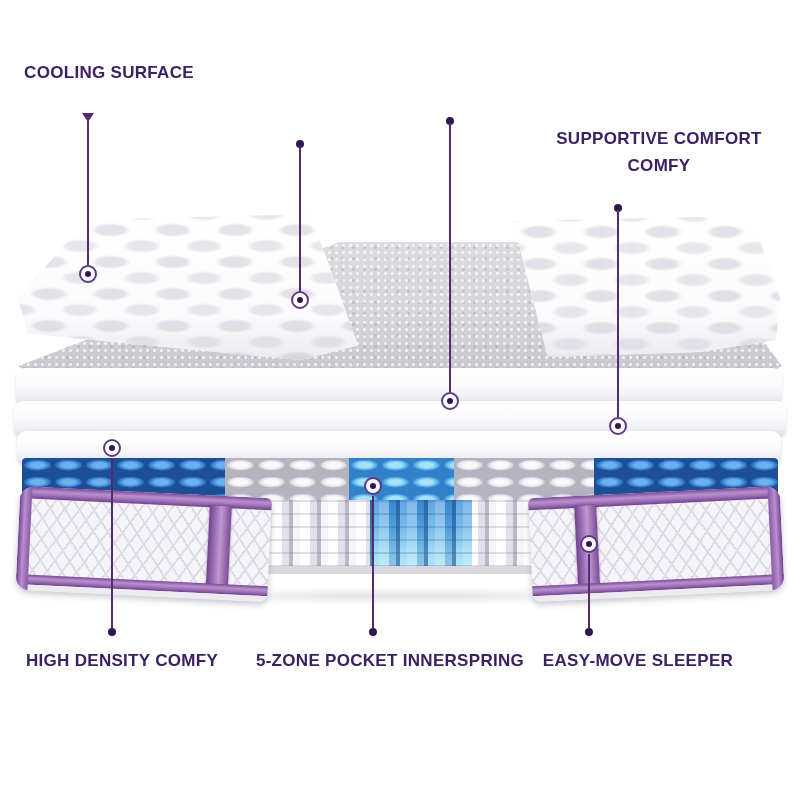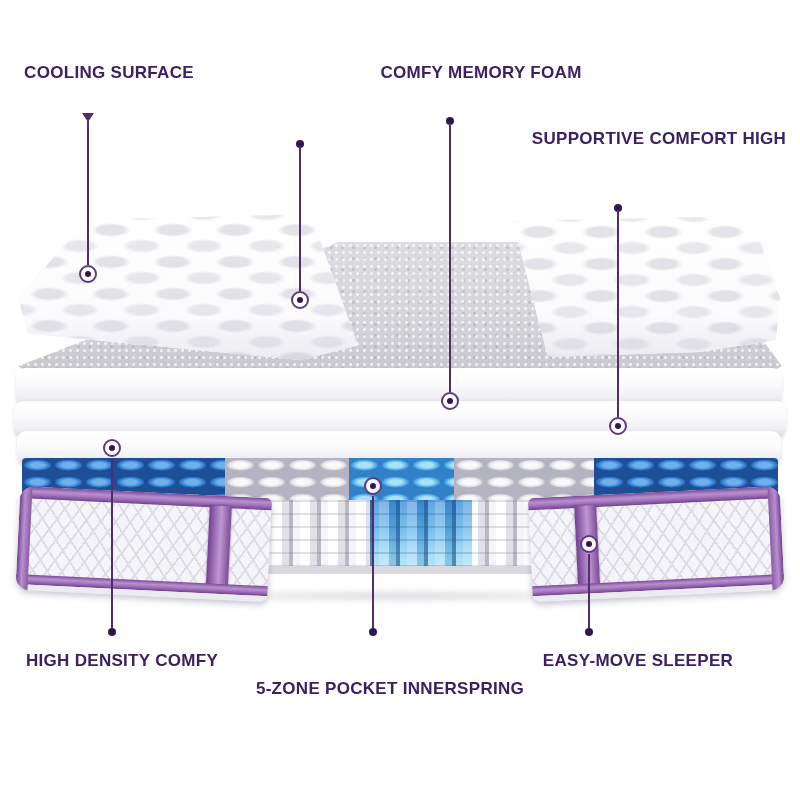--- a/index.html
+++ b/index.html
@@ -175,47 +175,46 @@
   <div class="cring" style="left:79px;top:265px;">
       <i></i>
     </div>
 
   <div class="cdot" style="left:296px;top:140px;"></div>
   <div class="cline" style="left:299px;top:146px;height:146px;"></div>
   <div class="cring" style="left:291px;top:291px;">
       <i></i>
     </div>
 
-  <div class="label" style="left:371px;top:59px;width:220px;">COMFY MEMORY FOAM</div>
   <div class="cdot" style="left:446px;top:117px;"></div>
   <div class="cline" style="left:449px;top:123px;height:269px;"></div>
   <div class="cring" style="left:441px;top:392px;">
       <i></i>
     </div>
 
-  <div class="label" style="left:528px;top:125px;width:262px;">SUPPORTIVE COMFORT HIGH</div>
+  <div class="label" style="left:528px;top:125px;width:262px;">SUPPORTIVE COMFORT COMFY</div>
   <div class="cdot" style="left:614px;top:204px;"></div>
   <div class="cline" style="left:617px;top:210px;height:207px;"></div>
   <div class="cring" style="left:609px;top:417px;">
       <i></i>
     </div>
 
   <div class="cring" style="left:103px;top:439px;">
       <i></i>
     </div>
   <div class="cline" style="left:111px;top:458px;height:170px;"></div>
   <div class="cdot" style="left:108px;top:628px;"></div>
   <div class="label" style="left:12px;top:647px;width:220px;">HIGH DENSITY COMFY</div>
 
   <div class="cring" style="left:364px;top:477px;">
       <i></i>
     </div>
   <div class="cline" style="left:372px;top:496px;height:132px;"></div>
   <div class="cdot" style="left:369px;top:628px;"></div>
-  <div class="label" style="left:250px;top:647px;width:280px;margin-top:28px;">5-ZONE POCKET INNERSPRING</div>
+  <div class="label" style="left:250px;top:647px;width:280px;">5-ZONE POCKET INNERSPRING</div>
 
   <div class="cring" style="left:580px;top:535px;">
       <i></i>
     </div>
   <div class="cline" style="left:588px;top:554px;height:74px;"></div>
   <div class="cdot" style="left:585px;top:628px;"></div>
   <div class="label" style="left:528px;top:647px;width:220px;">EASY-MOVE SLEEPER</div>
 
 </div>
 

